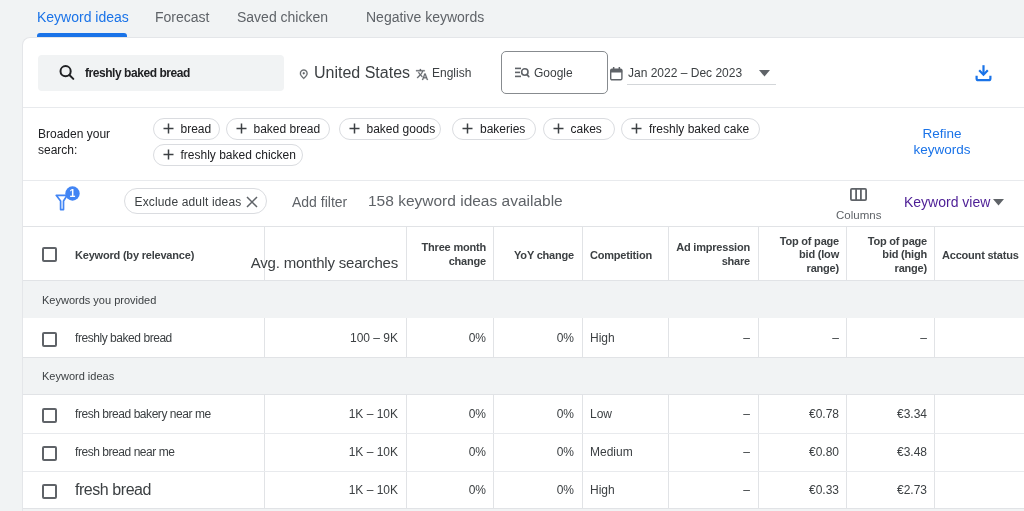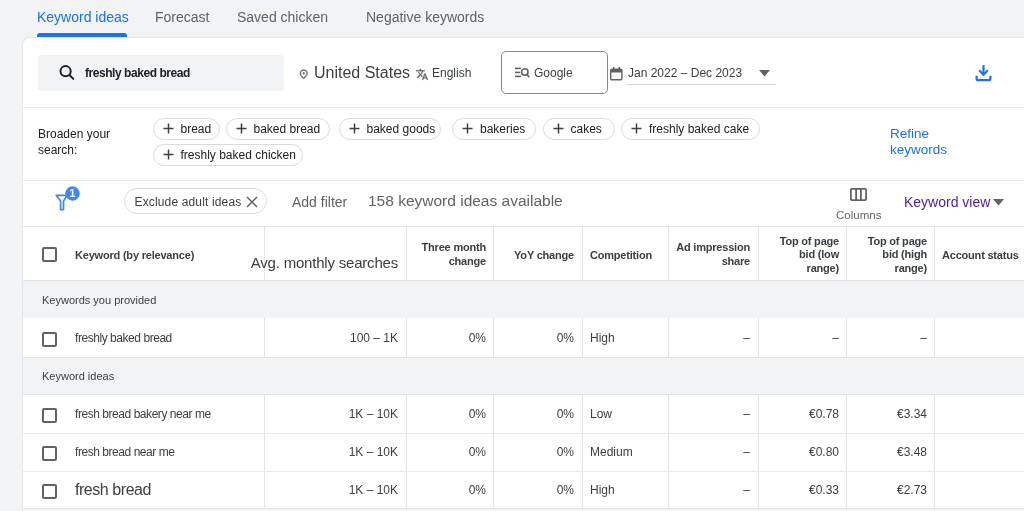--- a/index.html
+++ b/index.html
@@ -104,21 +104,21 @@
   <svg width="11" height="11" viewBox="0 0 11 11">
       <path d="M5.5 0.5 V10.5 M0.5 5.5 H10.5" stroke="#3c4043" stroke-width="1.5"></path>
     </svg>freshly baked cake
 </div>
 <div class="chip" style="left:152.5px;top:143.8px;width:150px">
   <svg width="11" height="11" viewBox="0 0 11 11">
       <path d="M5.5 0.5 V10.5 M0.5 5.5 H10.5" stroke="#3c4043" stroke-width="1.5"></path>
     </svg>freshly baked chicken
 </div>
 
-<div class="t" style="left:890px;top:126px;width:104px;font-size:13.5px;line-height:15.5px;color:#1a73e8">Refine<br>keywords</div>
+<div class="t" style="left:890px;top:126px;width:104px;text-align:center;font-size:13.5px;line-height:15.5px;color:#1a73e8">Refine<br>keywords</div>
 
 <div class="hline" style="top:179.5px"></div>
 
 <svg class="abs" style="left:54px;top:185px" width="27" height="27" viewBox="0 0 27 27">
   <path d="M2.2 10.3 H13.2 L9.5 16 V24.6 H6.6 V16 Z" fill="none" stroke="#4285f4" stroke-width="1.7" stroke-linejoin="round"></path>
   <circle cx="18.5" cy="8.5" r="7.2" fill="#4285f4"></circle>
   <text x="18.5" y="12" font-size="10.5" font-weight="bold" fill="#fff" text-anchor="middle" font-family="Liberation Sans,sans-serif">1</text>
 </svg>
 
 <div class="abs" style="left:123.5px;top:188px;width:143px;height:26px;border:1px solid #dadce0;border-radius:13px;background:#fff"></div>
@@ -162,21 +162,21 @@
 <div class="t tr" style="right:274px;top:241px;font-size:11px;font-weight:bold;letter-spacing:-0.2px;line-height:13.5px">Ad impression<br>share</div>
 <div class="t tr" style="right:185px;top:234.5px;font-size:11px;font-weight:bold;letter-spacing:-0.2px;line-height:13.5px">Top of page<br>bid (low<br>range)</div>
 <div class="t tr" style="right:97px;top:234.5px;font-size:11px;font-weight:bold;letter-spacing:-0.2px;line-height:13.5px">Top of page<br>bid (high<br>range)</div>
 <span class="t" style="left:942px;top:247px;font-size:11px;font-weight:bold;letter-spacing:-0.2px">Account status</span>
 
 <div class="band" style="top:280px;height:38px;border-top:1px solid #e1e3e6"></div>
 <span class="t" style="left:42px;top:291.5px;font-size:11px">Keywords you provided</span>
 
 <div class="cb" style="left:41.5px;top:331.5px"></div>
 <span class="t kw" style="left:75px;top:330px;font-size:12px">freshly baked bread</span>
-<span class="t tr" style="right:626px;top:330px;font-size:12px">100 – 1K</span>
+<span class="t tr" style="right:626px;top:330px;font-size:12px">100 – 9K</span>
 <span class="t tr" style="right:538px;top:330px;font-size:12px">0%</span>
 <span class="t tr" style="right:450px;top:330px;font-size:12px">0%</span>
 <span class="t" style="left:590px;top:330px;font-size:12px">High</span>
 <span class="t tr" style="right:274px;top:330px;font-size:12px">–</span>
 <span class="t tr" style="right:185px;top:330px;font-size:12px">–</span>
 <span class="t tr" style="right:97px;top:330px;font-size:12px">–</span>
 
 <div class="band" style="top:356.5px;height:38px;border-top:1px solid #e1e3e6;border-bottom:1px solid #e1e3e6"></div>
 <span class="t" style="left:42px;top:368px;font-size:11px">Keyword ideas</span>
 

